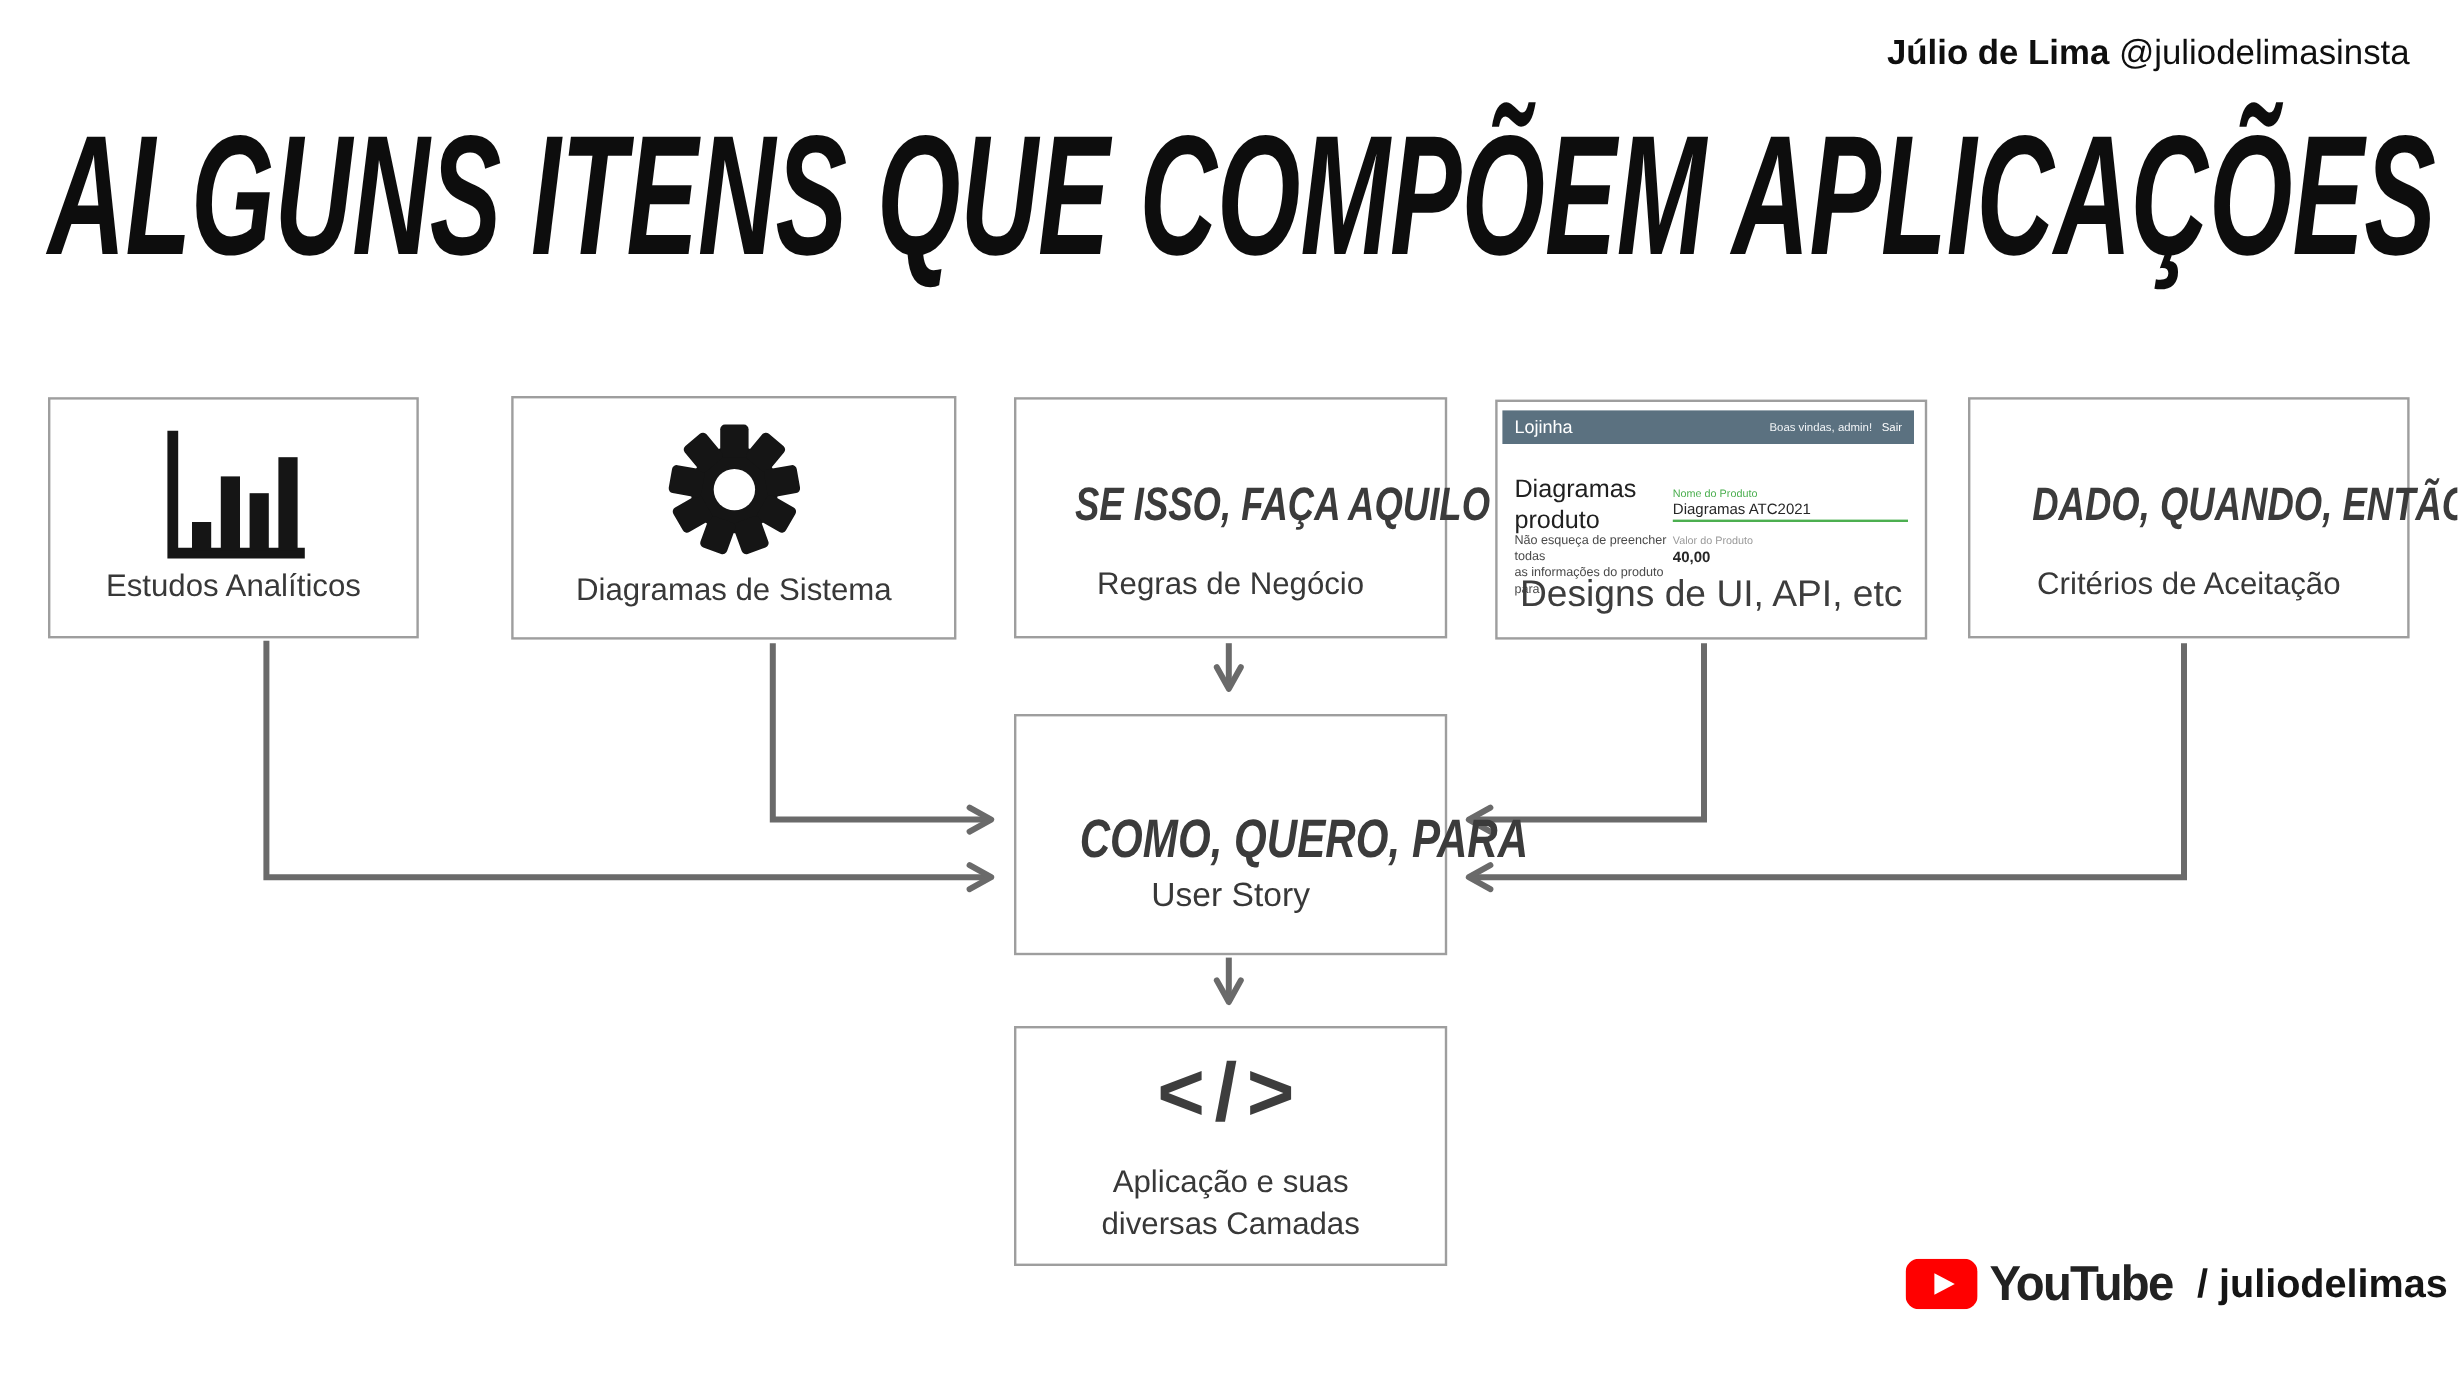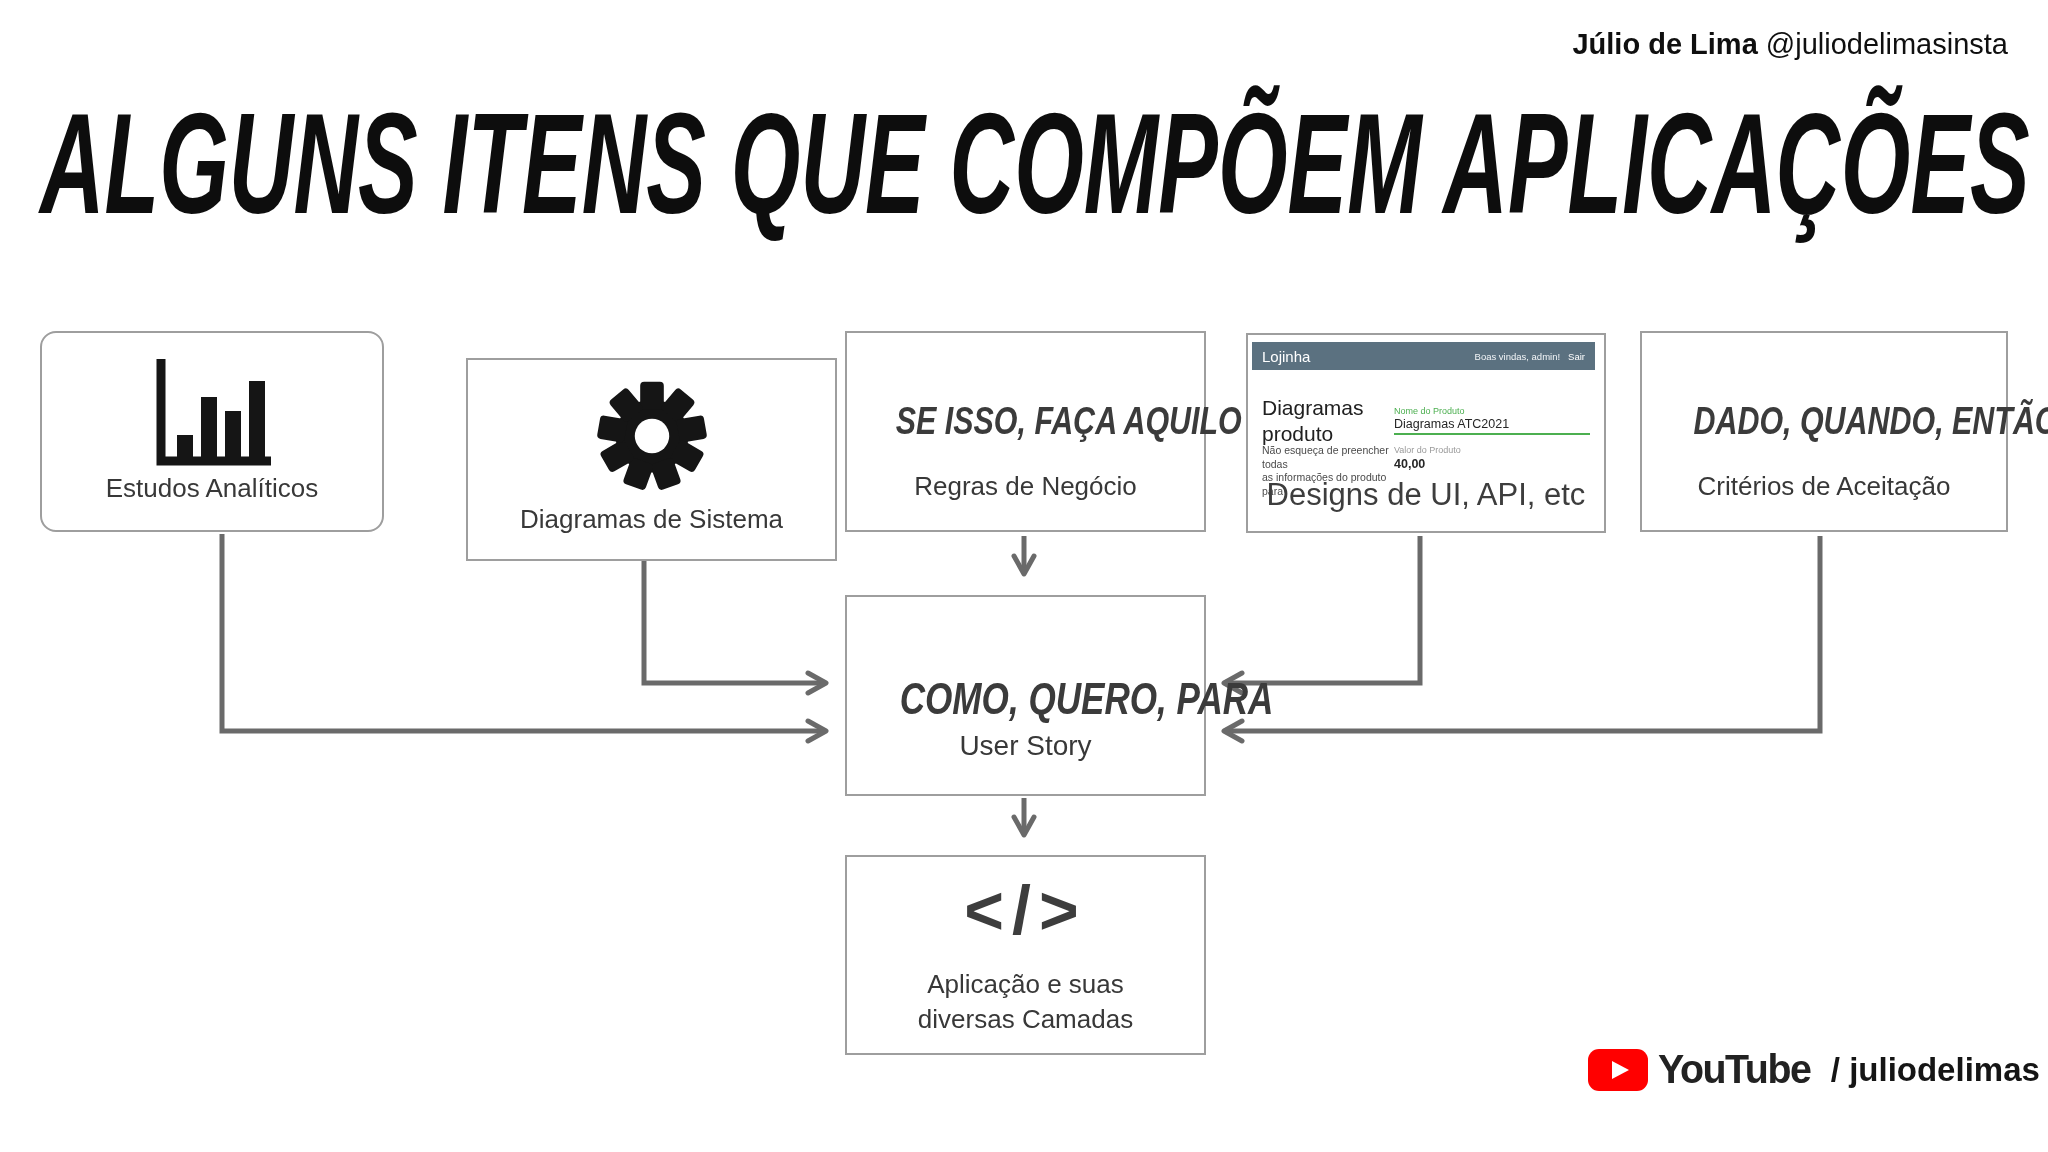--- a/index.html
+++ b/index.html
@@ -15,22 +15,22 @@
   .attribution .handle{font-weight:400;margin-left:8px;}
   .title{
     position:absolute;left:40px;top:82px;font-size:142px;line-height:1.15;
     font-weight:700;font-style:italic;white-space:nowrap;color:#0d0d0d;
     transform:scaleX(0.63);transform-origin:0 50%;letter-spacing:0px;
   }
   
   .card{
     position:absolute;background:#ffffff;border:2px solid #9e9e9e;box-sizing:border-box;
   }
-  .card-estudos   {left:40px;  top:331px;width:344px;height:201px;border-radius:16px;}
-  .card-diagramas {left:466px; top:330px;width:371px;height:203px;margin-top:28px;}
+  .card-estudos   {left:40px;  top:331px;width:309px;height:201px;}
+  .card-diagramas {left:426px; top:330px;width:371px;height:203px;}
   .card-regras    {left:845px; top:331px;width:361px;height:201px;}
   .card-designs   {left:1246px;top:333px;width:360px;height:200px;}
   .card-criterios {left:1640px;top:331px;width:368px;height:201px;}
   .card-userstory {left:845px; top:595px;width:361px;height:201px;}
   .card-aplicacao {left:845px; top:855px;width:361px;height:200px;}
 
   .icon-wrap{position:absolute;left:0;right:0;text-align:center;}
   .card-label{
     position:absolute;left:0;right:0;text-align:center;
     font-size:26px;color:#383838;

